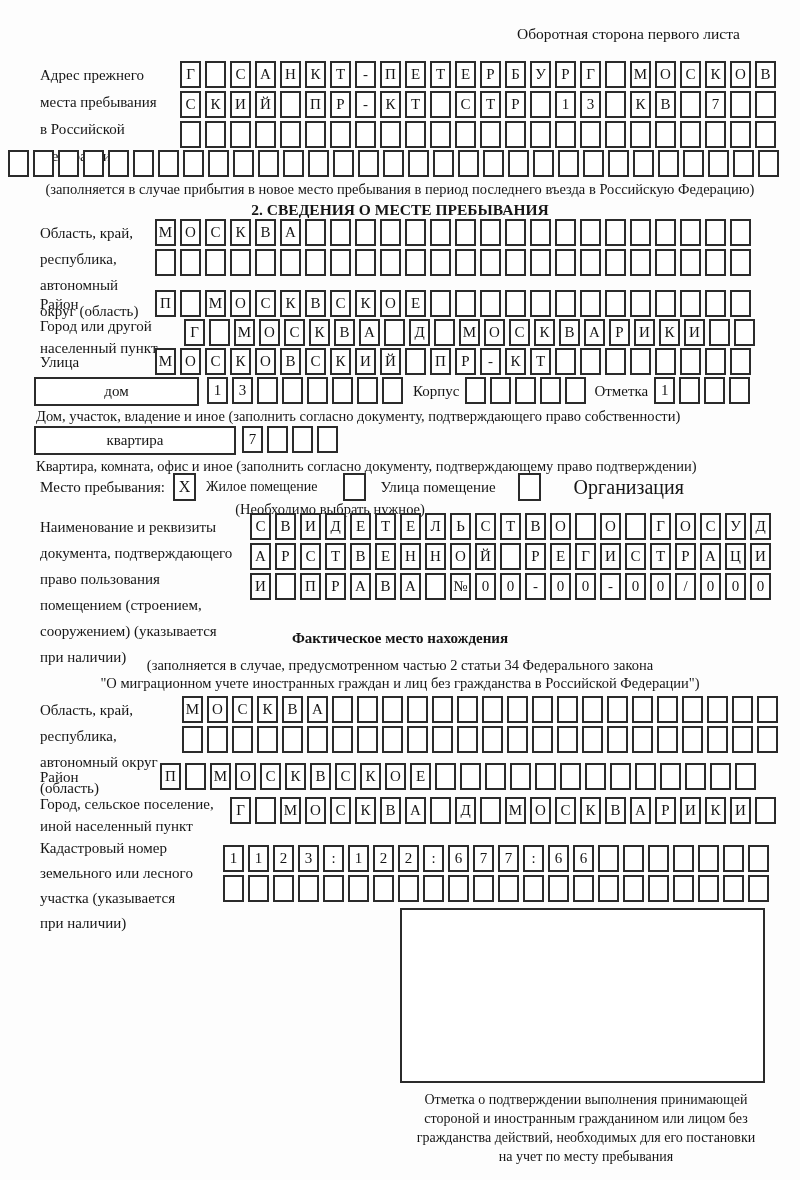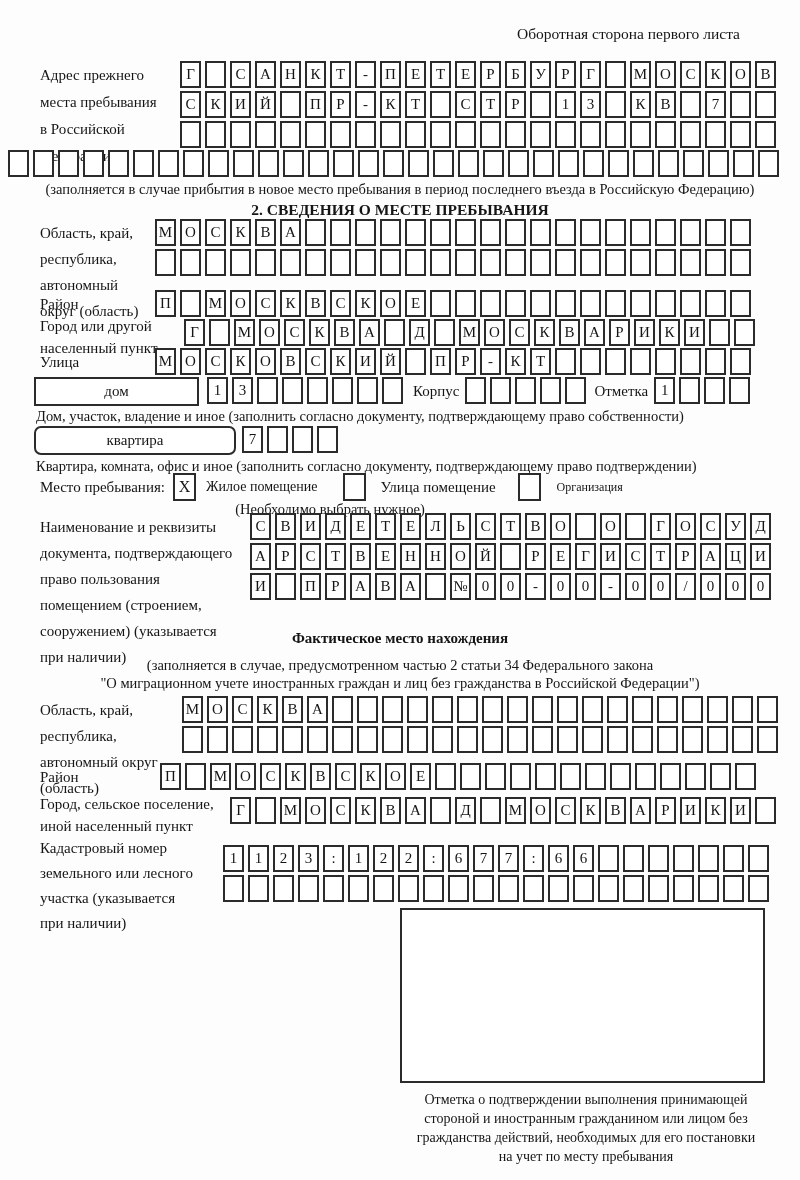--- a/index.html
+++ b/index.html
@@ -321,41 +321,41 @@
         <span class="cell"></span>
       </div>
     <div class="inline-lbl" style="margin-left:8px;">Отметка</div>
     <div class="cellrow" style="margin-left:6px;">
         <span class="cell">1</span>
         <span class="cell"></span>
         <span class="cell"></span>
         <span class="cell"></span>
       </div>
   </div>
-  <div class="abs caption" style="top:408px; left:36px;">Дом, участок, владение и иное (заполнить согласно документу, подтверждающему право собственности)</div>
+  <div class="abs caption" style="top:408px; left:36px;">Дом, участок, владение и иное (заполнить согласно документу, подтверждающего право собственности)</div>
 
   <div class="abs" style="top:426px; left:34px; display:flex; align-items:flex-start;">
-    <div class="wbox" style="width:202px;border-radius:7px;">квартира</div>
+    <div class="wbox" style="width:202px;">квартира</div>
     <div class="cellrow" style="margin-left:6px;">
         <span class="cell">7</span>
         <span class="cell"></span>
         <span class="cell"></span>
         <span class="cell"></span>
       </div>
   </div>
   <div class="abs caption" style="top:458px; left:36px;">Квартира, комната, офис и иное (заполнить согласно документу, подтверждающему право подтверждении)</div>
 
   <div class="abs mesto" style="top:473px; left:40px;">
     <span style="font-size:15px;">Место пребывания:</span>
     <span class="chk" style="margin-left:8px;">X</span>
     <span style="font-size:14px; margin-left:10px;">Жилое помещение</span>
     <span class="chk" style="margin-left:26px;"></span>
     <span style="font-size:15px; margin-left:14px;">Улица помещение</span>
     <span class="chk" style="margin-left:22px;"></span>
-    <span style="font-size:12px; margin-left:16px;">Организация</span>
+    <span style="font-size:20px; margin-left:33px;">Организация</span>
   </div>
   <div class="abs caption" style="top:501px; left:160px; width:340px; text-align:center;">(Необходимо выбрать нужное)</div>
 
   <div class="abs" style="top:514px; left:40px; width:210px; font-size:15px; line-height:26px; white-space:pre-line;">Наименование и реквизиты
 документа, подтверждающего
 право пользования
 помещением (строением,
 сооружением) (указывается
 при наличии)</div>
   <div class="abs cellrow" style="top:513px; left:250px;">

